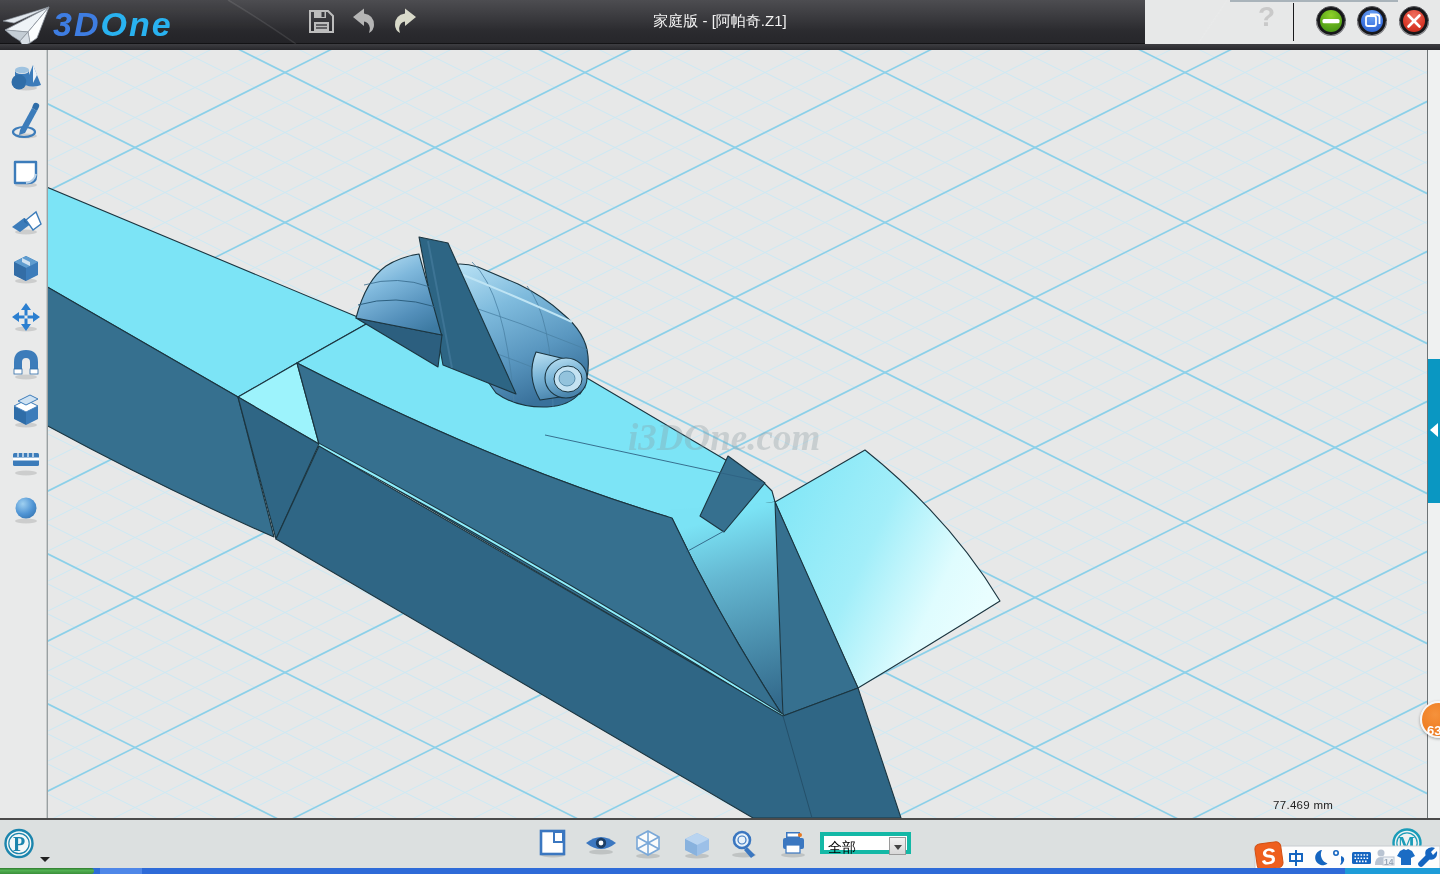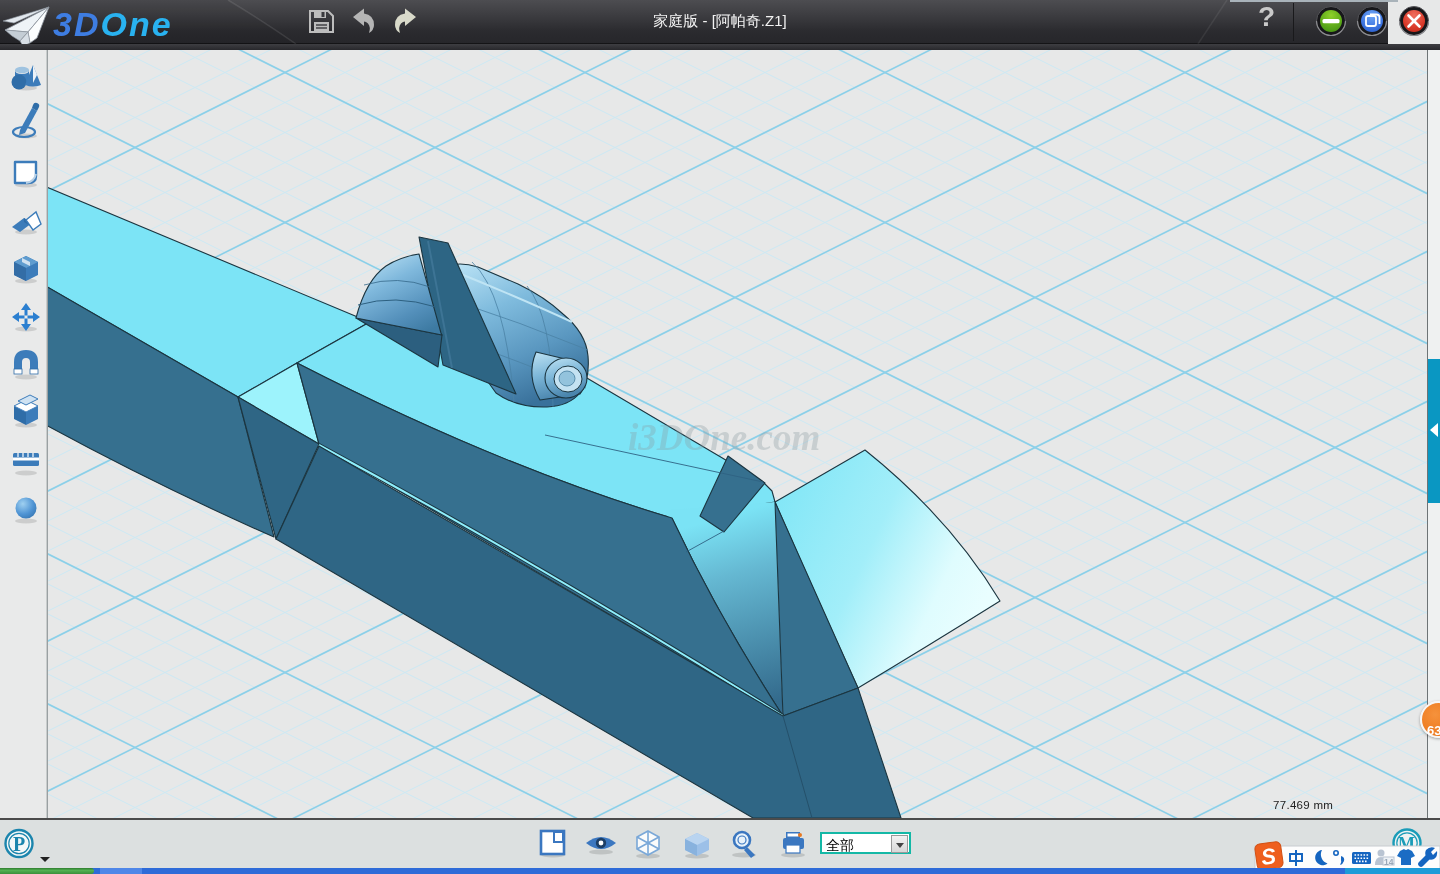--- a/index.html
+++ b/index.html
@@ -1,17 +1,17 @@
 <!DOCTYPE html>
 <html><head>
 <meta charset="utf-8">
 <style>
   * { margin:0; padding:0; box-sizing:border-box; }
   html,body { width:1440px; height:874px; overflow:hidden; font-family:"Liberation Sans", sans-serif; background:#e7e8e8; }
-  #titlebar { position:absolute; left:0; top:0; width:1388px; height:44px;
+  #titlebar { position:absolute; left:0; top:0; width:1145px; height:44px;
     background:linear-gradient(#4d4d51 0%, #3a3a3e 40%, #2b2b2f 70%, #26262a 100%); }
   #titlebar .botline { position:absolute; left:0; bottom:0; width:100%; height:1px; background:#141416; }
   #tb-title { position:absolute; top:12px; left:0; width:1440px; text-align:center; color:#f2f2f2; font-size:15px; }
   #tb-q { position:absolute; left:1258px; top:1px; color:#c9c9c9; font-size:28px; font-weight:bold; }
   #tb-div { position:absolute; left:1293px; top:3px; width:1px; height:38px; background:#4e4e52; border-left:1px solid #19191b; }
   #topstrip { position:absolute; left:1230px; top:0; width:168px; height:2px; background:#a9b3ba; }
   #toolbar { position:absolute; left:0; top:50px; width:47px; height:768px; background:#e9eaea; border-right:1px solid #c8cccc; }
   #canvas { position:absolute; left:47px; top:50px; width:1380px; height:768px; background:#e7e8e8; border-left:1px solid #9aa0a2; }
   #darkstrip { position:absolute; left:0; top:44px; width:1440px; height:6px; background:linear-gradient(#3e3e42,#28282c); }
   #rightstrip { position:absolute; left:1427px; top:50px; width:13px; height:768px; background:#eff1f1; border-left:1px solid #6e7476; }
@@ -19,21 +19,21 @@
   #bluetab .tri { position:absolute; left:2px; top:64px; width:0; height:0; border-top:7px solid transparent; border-bottom:7px solid transparent; border-right:8px solid #ffffff; }
   #canvasbot { position:absolute; left:0; top:818px; width:1440px; height:2px; background:#4b4b4b; }
   #bottombar { position:absolute; left:0; top:820px; width:1440px; height:48px; background:#dce0e0; }
   #taskbar { position:absolute; left:0; top:868px; width:1440px; height:6px; background:#2e6bd8; }
   #taskgreen { position:absolute; left:0; top:868px; width:94px; height:6px; background:linear-gradient(#2e7c2e,#52b152 40%,#3b8f3b); border-radius:0 3px 3px 0; }
   #taskbtn { position:absolute; left:100px; top:868px; width:42px; height:6px; background:#4f87e8; }
   #taskright { position:absolute; left:1345px; top:868px; width:95px; height:6px; background:#1e9cd8; }
   #mmlabel { position:absolute; left:1273px; top:799px; font-size:11.5px; color:#222; letter-spacing:0.3px; }
   #badge63 { position:absolute; left:1420px; top:701px; width:37px; height:37px; border-radius:50%; background:radial-gradient(circle at 40% 35%, #f5923c, #ef7d22 60%, #e06f15); border:2.5px solid #f6f6f6; box-shadow:0 1px 3px rgba(0,0,0,.35); }
   #badge63 span { position:absolute; left:5px; top:20px; color:#fff; font-size:13px; font-weight:bold; }
-  #dropdown { position:absolute; left:820px; top:832px; width:91px; height:22px; background:#fff; border:2px solid #14b8a6; }
+  #dropdown { position:absolute; left:820px; top:832px; width:91px; height:22px; background:#fff; border:4px solid #14b8a6; }
   #dropdown .txt { position:absolute; left:4px; top:3px; font-size:14px; color:#000; }
   #dropdown .btn { position:absolute; right:1px; top:1px; width:17px; height:18px; background:linear-gradient(#f2f2f2,#d8d8d8); border:1px solid #9a9a9a; }
   #dropdown .btn:after { content:""; position:absolute; left:4px; top:7px; border-left:4px solid transparent; border-right:4px solid transparent; border-top:5px solid #444; }
 </style>
 </head>
 <body>
   <div id="canvas"></div>
   <div id="darkstrip"></div>
   <svg id="scene" width="1440" height="874" viewBox="0 0 1440 874" style="position:absolute;left:0;top:0;">
     <defs>

